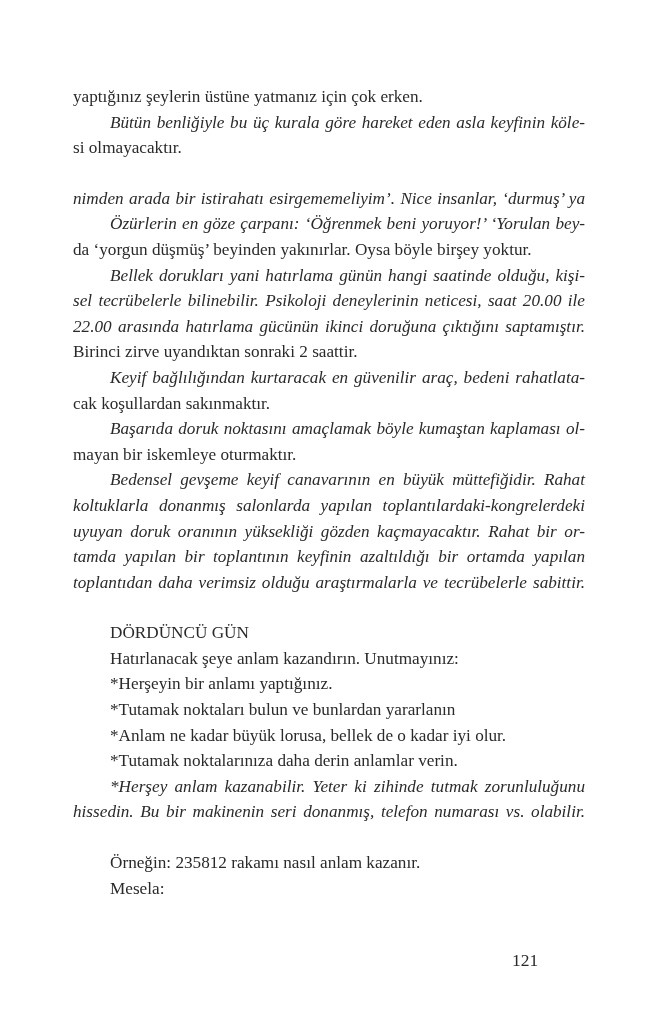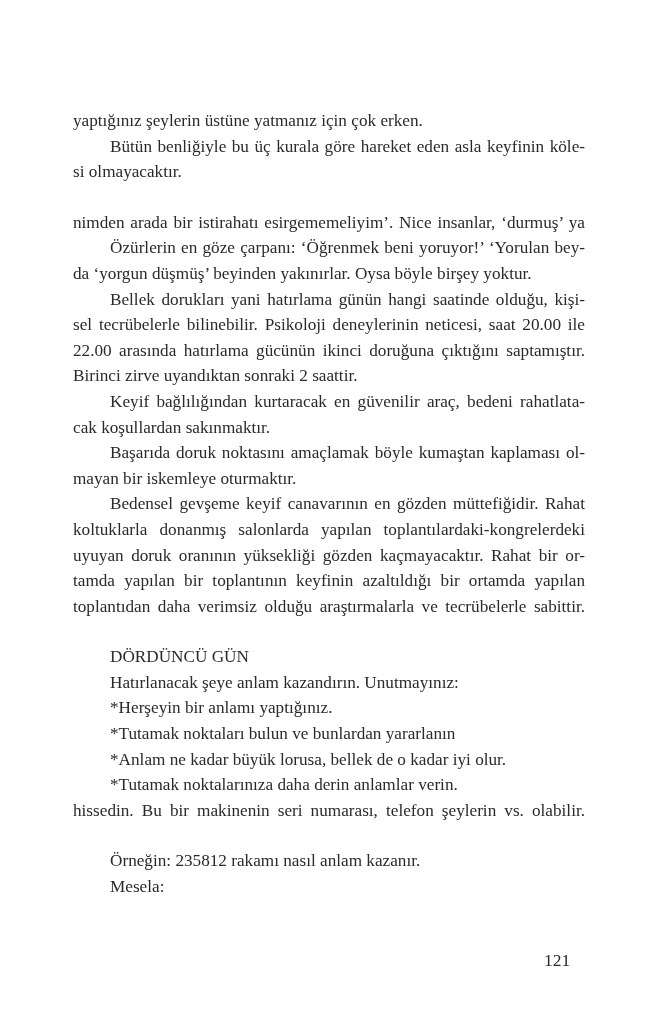--- a/index.html
+++ b/index.html
@@ -2,28 +2,27 @@
 <html><head>
 <meta charset="utf-8">
 <style>
   html, body { margin: 0; padding: 0; background: #ffffff; }
   body { width: 658px; height: 1024px; position: relative; overflow: hidden; }
   .page {
     position: absolute; left: 73px; top: 84px; width: 512px;
     font-family: "Liberation Serif", "DejaVu Serif", serif;
     font-size: 17.2px; line-height: 25.6px; color: #2a2a2a;
     text-align: justify;
-    margin-top: 24px;
   }
   .line { display: block; white-space: nowrap; }
-  .just { text-align: justify; text-align-last: justify; white-space: normal; }
+  .just { text-align: justify; text-align-last: justify; white-space: normal; font-style: italic; }
   .indent { padding-left: 37px; }
   .gap { height: 25px; }
   .pnum {
-    position: absolute; left: 544px; top: 950px;
+    position: absolute; left: 512px; top: 950px;
     font-family: "Liberation Serif", "DejaVu Serif", serif;
     font-size: 17.5px; color: #2a2a2a;
   }
 </style>
 </head>
 <body>
 
 <div class="page">
   <div>
     <span class="line">yaptığınız şeylerin üstüne yatmanız için çok erken.</span>
@@ -36,35 +35,36 @@
     <span class="line just indent">Özürlerin en göze çarpanı: ‘Öğrenmek beni yoruyor!’ ‘Yorulan bey-</span>
     <span class="line">da ‘yorgun düşmüş’ beyinden yakınırlar. Oysa böyle birşey yoktur.</span>
     <span class="line just indent">Bellek dorukları yani hatırlama günün hangi saatinde olduğu, kişi-</span>
     <span class="line just">sel tecrübelerle bilinebilir. Psikoloji deneylerinin neticesi, saat 20.00 ile</span>
     <span class="line just">22.00 arasında hatırlama gücünün ikinci doruğuna çıktığını saptamıştır.</span>
     <span class="line">Birinci zirve uyandıktan sonraki 2 saattir.</span>
     <span class="line just indent">Keyif  bağlılığından kurtaracak en güvenilir araç, bedeni rahatlata-</span>
     <span class="line">cak koşullardan sakınmaktır.</span>
     <span class="line just indent">Başarıda doruk noktasını amaçlamak böyle kumaştan kaplaması ol-</span>
     <span class="line">mayan bir iskemleye oturmaktır.</span>
-    <span class="line just indent">Bedensel gevşeme keyif canavarının en gözden müttefiğidir. Rahat</span>
+    <span class="line just indent">Bedensel gevşeme keyif canavarının en büyük müttefiğidir. Rahat</span>
     <span class="line just">koltuklarla donanmış salonlarda yapılan toplantılardaki-kongrelerdeki</span>
     <span class="line just">uyuyan doruk oranının yüksekliği gözden kaçmayacaktır. Rahat bir or-</span>
     <span class="line just">tamda yapılan bir toplantının keyfinin azaltıldığı bir ortamda yapılan</span>
     <span class="line just">toplantıdan daha verimsiz olduğu araştırmalarla ve tecrübelerle sabittir.</span>
   </div>
   <div class="gap"></div>
   <div>
     <span class="line indent">DÖRDÜNCÜ GÜN</span>
     <span class="line indent">Hatırlanacak şeye anlam kazandırın. Unutmayınız:</span>
     <span class="line indent">*Herşeyin bir anlamı yaptığınız.</span>
     <span class="line indent">*Tutamak noktaları bulun ve bunlardan yararlanın</span>
     <span class="line indent">*Anlam ne kadar büyük lorusa, bellek de o kadar iyi olur.</span>
     <span class="line indent">*Tutamak noktalarınıza daha derin anlamlar verin.</span>
-    <span class="line just">hissedin. Bu bir makinenin seri numarası, telefon şeylerin vs. olabilir.</span>
+    <span class="line just indent">*Herşey anlam kazanabilir. Yeter ki zihinde tutmak zorunluluğunu</span>
+    <span class="line just">hissedin. Bu bir makinenin seri donanmış, telefon numarası vs. olabilir.</span>
   </div>
   <div class="gap"></div>
   <div>
     <span class="line indent">Örneğin: 235812 rakamı nasıl anlam kazanır.</span>
     <span class="line indent">Mesela:</span>
   </div>
 </div>
 
 <div class="pnum">121</div>
 

